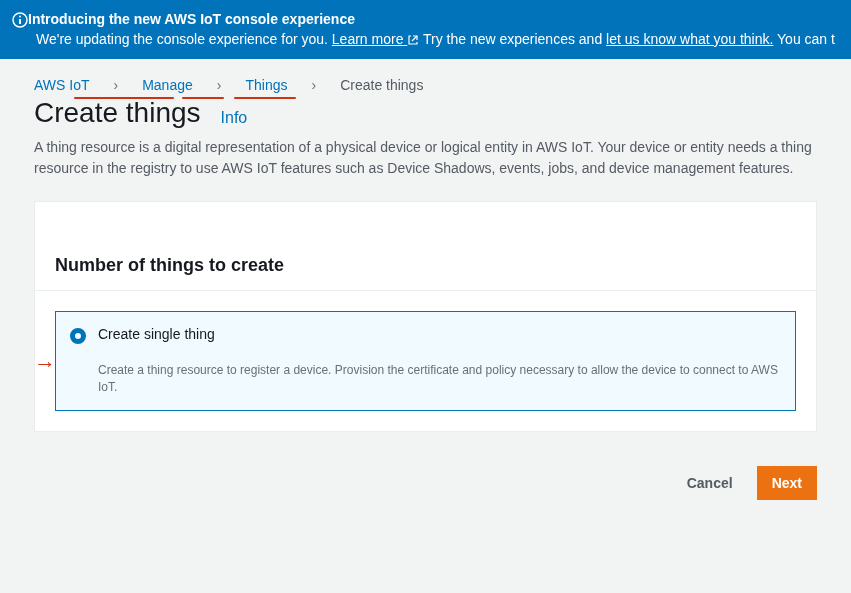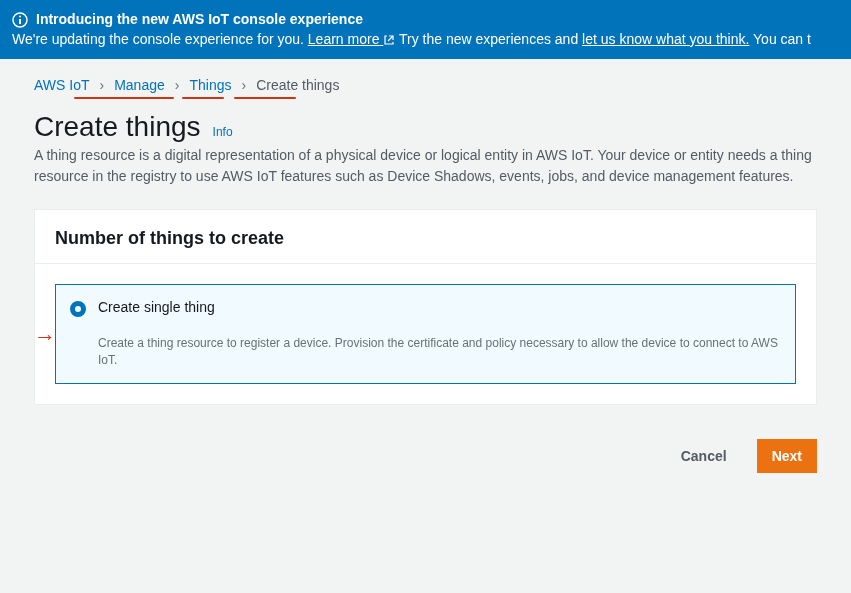--- a/index.html
+++ b/index.html
@@ -1,48 +1,48 @@
 <!DOCTYPE html>
 <html><head>
   <meta charset="utf-8">
   <style>
     * { box-sizing: border-box; margin: 0; padding: 0; }
     body { font-family: "Amazon Ember", "Helvetica Neue", Arial, sans-serif; background: #f2f3f3; color: #16191f; width: 851px; }
 
     .banner { background: #0073bb; color: #fff; padding: 10px 12px; font-size: 14px; line-height: 1.4; }
-    .banner-row1 { display: flex; align-items: center; gap: 8px; font-weight: 700; }
+    .banner-row1 { display: flex; align-items: center; font-weight: 700; }
     .banner a { color: #fff; text-decoration: underline; }
-    .banner-text { }
+    .banner-text { margin-left: 24px; }
 
     .content { padding: 18px 34px 20px 34px; }
 
-    .breadcrumb { font-size: 14px; display: flex; align-items: flex-start; gap: 10px; color: #687078; margin-bottom: 18px; position: relative; }
+    .breadcrumb { font-size: 14px; display: flex; align-items: flex-start; gap: 24px; color: #687078; margin-bottom: 4px; position: relative; }
     .breadcrumb a { color: #0073bb; text-decoration: none; position: relative; }
     .bc-current { color: #545b64; }
     .chev { color: #687078; }
 
     h1 { font-size: 28px; font-weight: 400; color: #16191f; display: inline-block; }
-    .info-link { font-size: 12px; color: #0073bb; text-decoration: none; font-weight: 400; margin-left: 12px; vertical-align: middle; }
-    .page-desc { font-size: 14px; color: #545b64; line-height: 1.5; margin-top: 2px; max-width: 800px; }
+    .info-link { font-size: 16px; color: #0073bb; text-decoration: none; font-weight: 400; margin-left: 20px; vertical-align: middle; }
+    .page-desc { font-size: 14px; color: #545b64; line-height: 1.5; margin-top: 8px; max-width: 800px; }
 
     .card { background: #fff; border: 1px solid #eaeded; margin-top: 22px; }
     .card-header { padding: 18px 20px 14px 20px; border-bottom: 1px solid #eaeded; }
-    .card-header h2 { font-size: 18px; font-weight: 700; }
+    .card-header h2 { font-size: 18px; font-weight: 700; margin-top: 35px; }
     .card-body { padding: 20px; }
 
     .radio-card { border: 1px solid #aab7b8; padding: 14px 16px 14px 14px; display: flex; gap: 12px; margin-bottom: 14px; cursor: pointer; position: relative; }
     .radio-card.selected { border: 1px solid #0073bb; background: #f1faff; }
     .radio-card:last-child { margin-bottom: 0; }
 
     .radio-outer { width: 16px; height: 16px; border: 1px solid #545b64; border-radius: 50%; flex-shrink: 0; margin-top: 2px; display: flex; align-items: center; justify-content: center; }
     .radio-card.selected .radio-outer { border: 5px solid #0073bb; }
     .radio-title { font-size: 14px; font-weight: 400; color: #16191f; }
     .radio-desc { font-size: 12px; color: #687078; line-height: 1.4; margin-top: 20px; }
 
-    .footer { display: flex; justify-content: flex-end; gap: 18px; padding: 14px 34px 20px 34px; align-items: center; }
+    .footer { display: flex; justify-content: flex-end; gap: 12px; padding: 14px 34px 20px 34px; align-items: center; }
     .btn-cancel { background: none; border: none; color: #545b64; font-weight: 700; font-size: 14px; cursor: pointer; padding: 8px 12px; }
     .btn-next { background: #ec7211; border: 1px solid #ec7211; color: #fff; font-weight: 700; font-size: 14px; cursor: pointer; padding: 8px 14px; }
 
     .arrow-annotation { position: absolute; left: -22px; top: 50%; transform: translateY(-50%); color: #d13212; font-size: 22px; font-weight: 700; }
     .ext-icon { display:inline-block; width:12px; height:12px; vertical-align:middle; }
     .info-icon { width:16px; height:16px; flex-shrink:0; }
     .red-under { position:absolute; height:0; border-top:2.5px solid #d13212; border-radius:2px; }
   </style>
 </head>
 <body>

